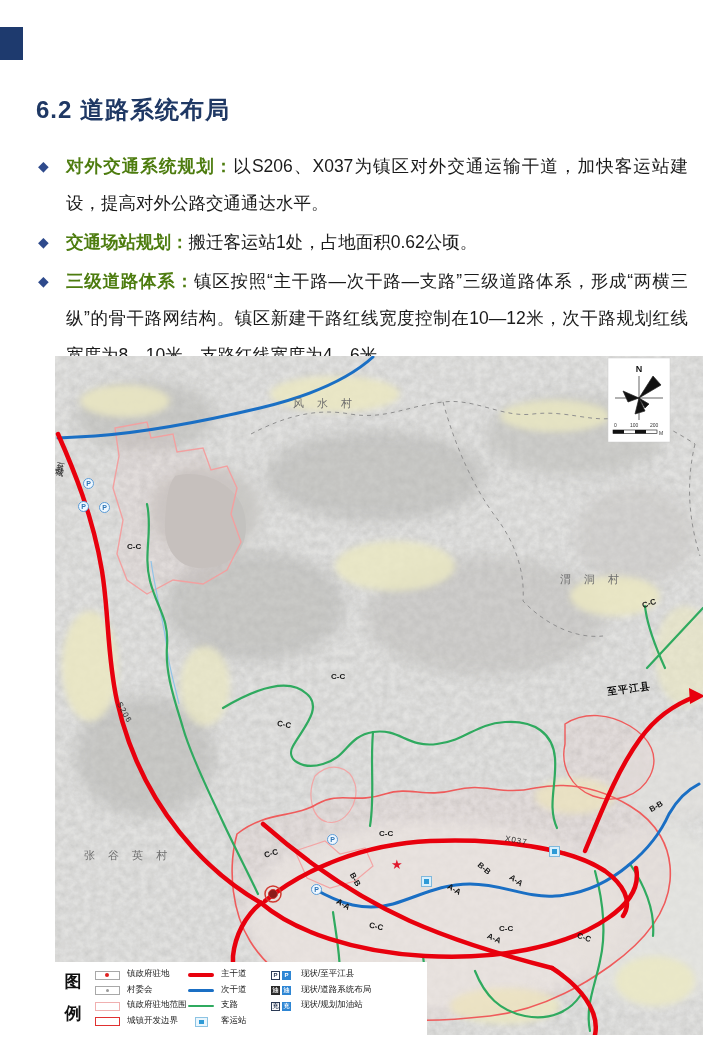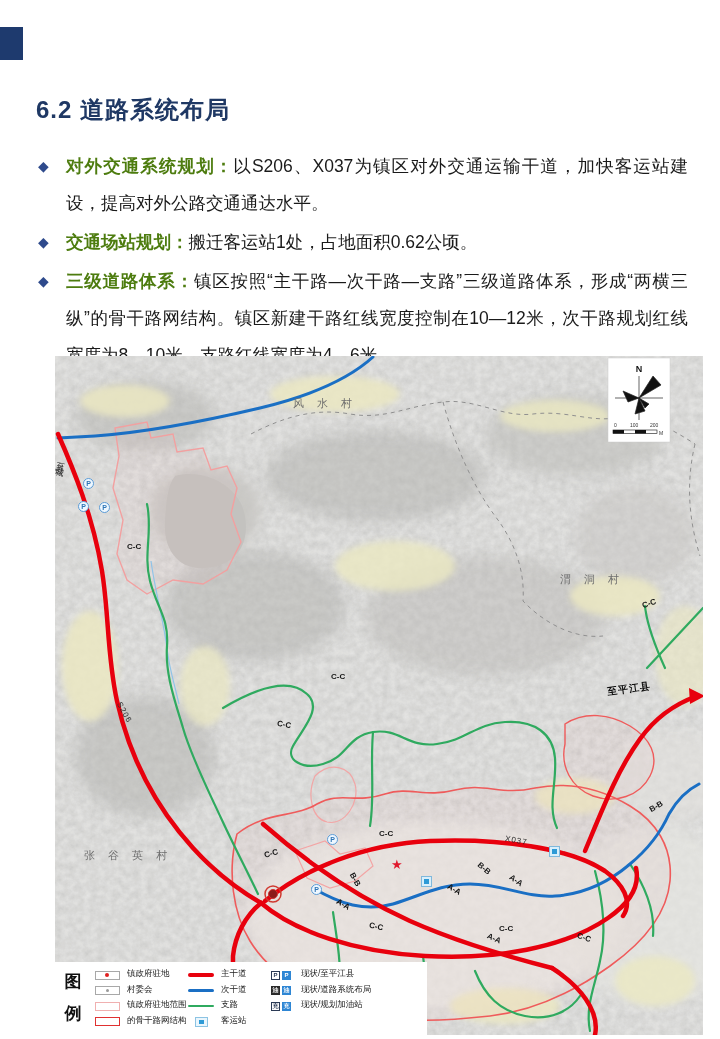--- a/index.html
+++ b/index.html
@@ -260,21 +260,21 @@
       <div class="li">
         <span class="sym">
             <span class="sym-pink"></span>
           </span>
         <span class="lt">镇政府驻地范围</span>
       </div>
       <div class="li">
         <span class="sym">
             <span class="sym-redbox"></span>
           </span>
-        <span class="lt">的骨干路网结构</span>
+        <span class="lt">城镇开发边界</span>
       </div>
     </div>
 
     <div class="lg-col lg-c2">
       <div class="li">
         <span class="sym">
             <span class="line-red"></span>
           </span>
         <span class="lt">主干道</span>
       </div>

